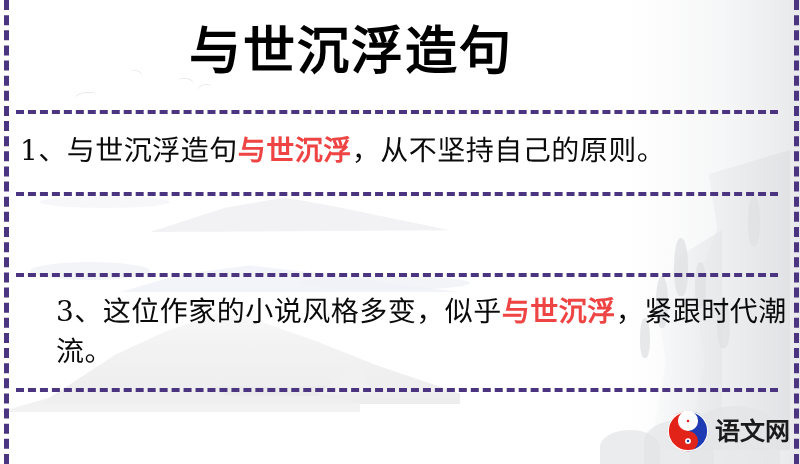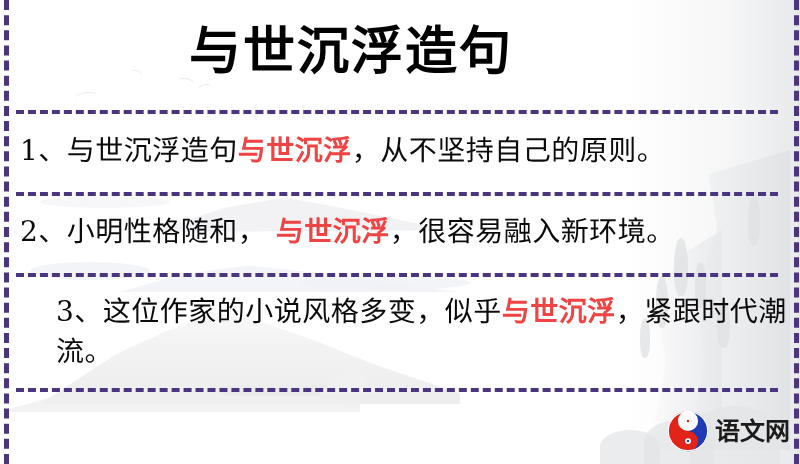--- a/index.html
+++ b/index.html
@@ -289,23 +289,20 @@
   <div class="hline" id="hline-2"></div>
   <div class="hline" id="hline-3"></div>
   <div class="hline" id="hline-4"></div>
 
   <div id="title">与世沉浮造句</div>
 
   <div class="sentence" id="sentence-1">
     <span>1、</span><span>与世沉浮造句</span><span class="kw">与世沉浮</span><span>，从不坚持自己的原则。</span>
   </div>
 
-  <div class="sentence" id="sentence-2">
-    <span>2、</span><span>小明性格随和， </span><span class="kw">与世沉浮</span><span>，很容易融入新环境。</span>
-  </div>
 
   <div class="sentence" id="sentence-3">
     <span>3、</span><span>这位作家的小说风格多变，似乎</span><span class="kw">与世沉浮</span><span>，紧跟时代潮流。</span>
   </div>
 
   <div id="logo">
     <svg id="logo-mark" viewBox="0 0 100 100">
       <circle cx="50" cy="50" r="48" fill="#ffffff"></circle>
       <path d="M50 2 A48 48 0 0 1 50 98 A24 24 0 0 1 50 50 A24 24 0 0 0 50 2 Z" fill="#1f3bb3"></path>
       <path d="M50 2 A48 48 0 0 0 50 98 A24 24 0 0 0 50 50 A24 24 0 0 1 50 2 Z" fill="#e2231a"></path>

